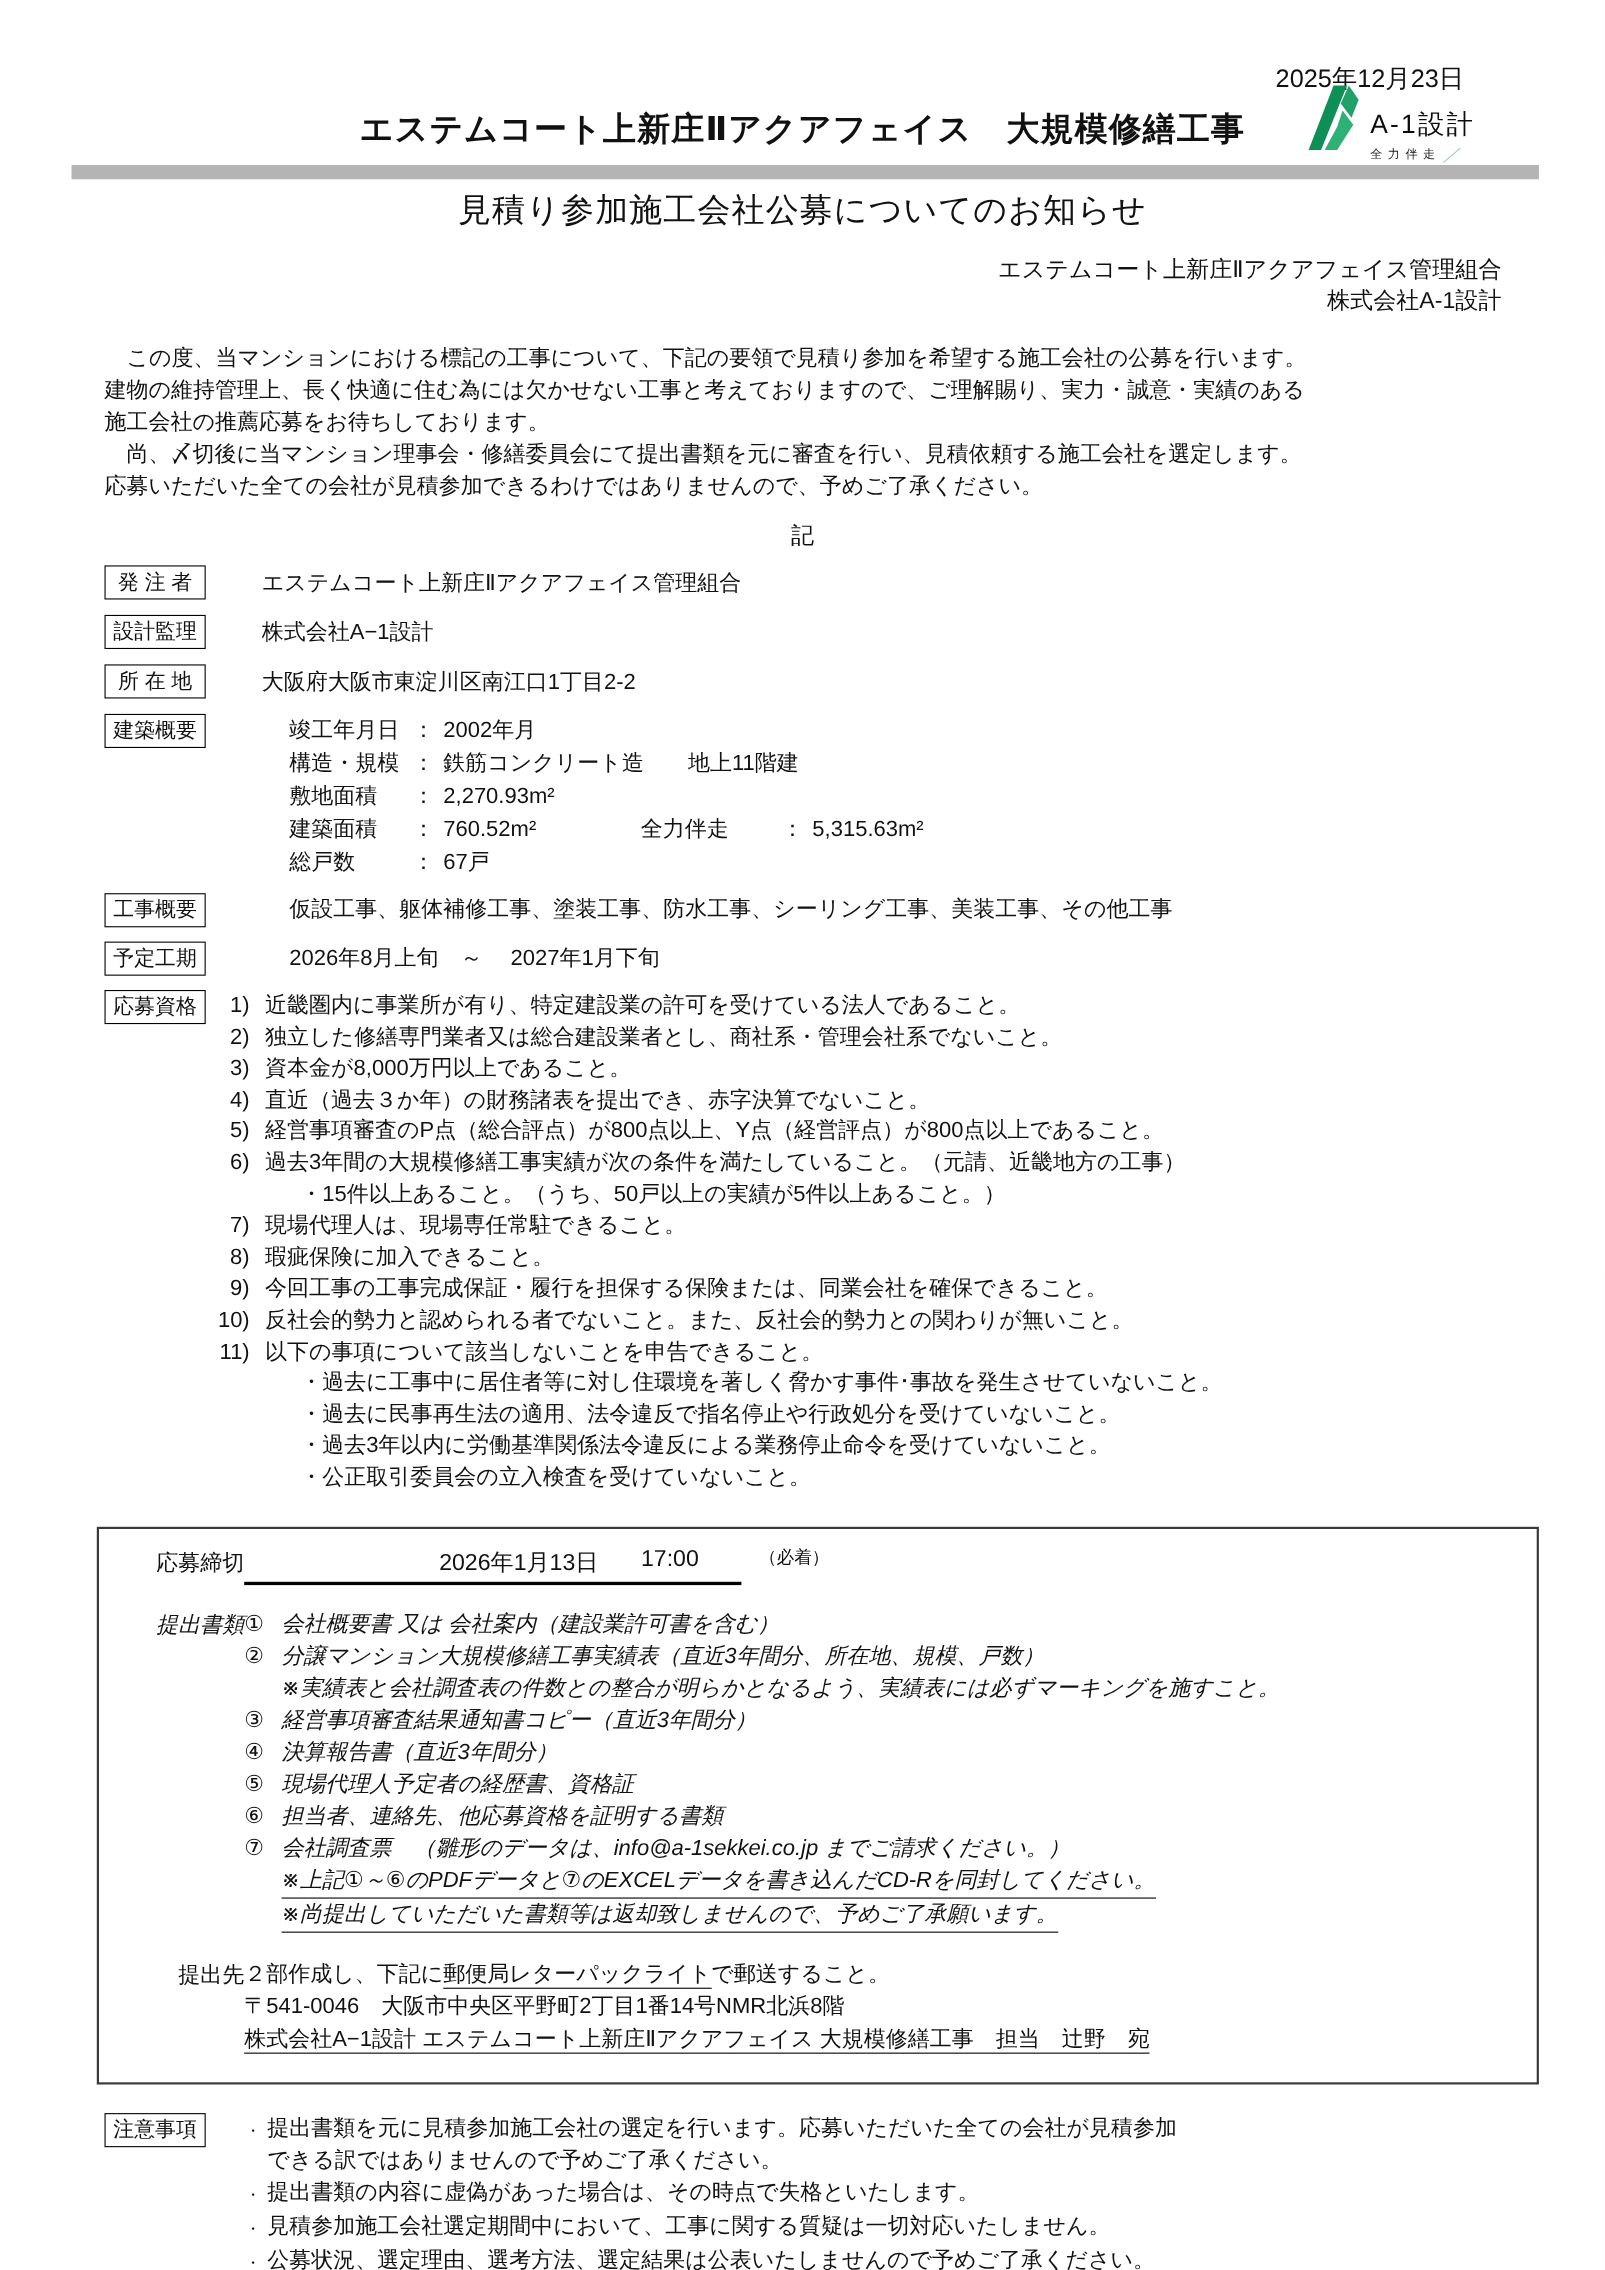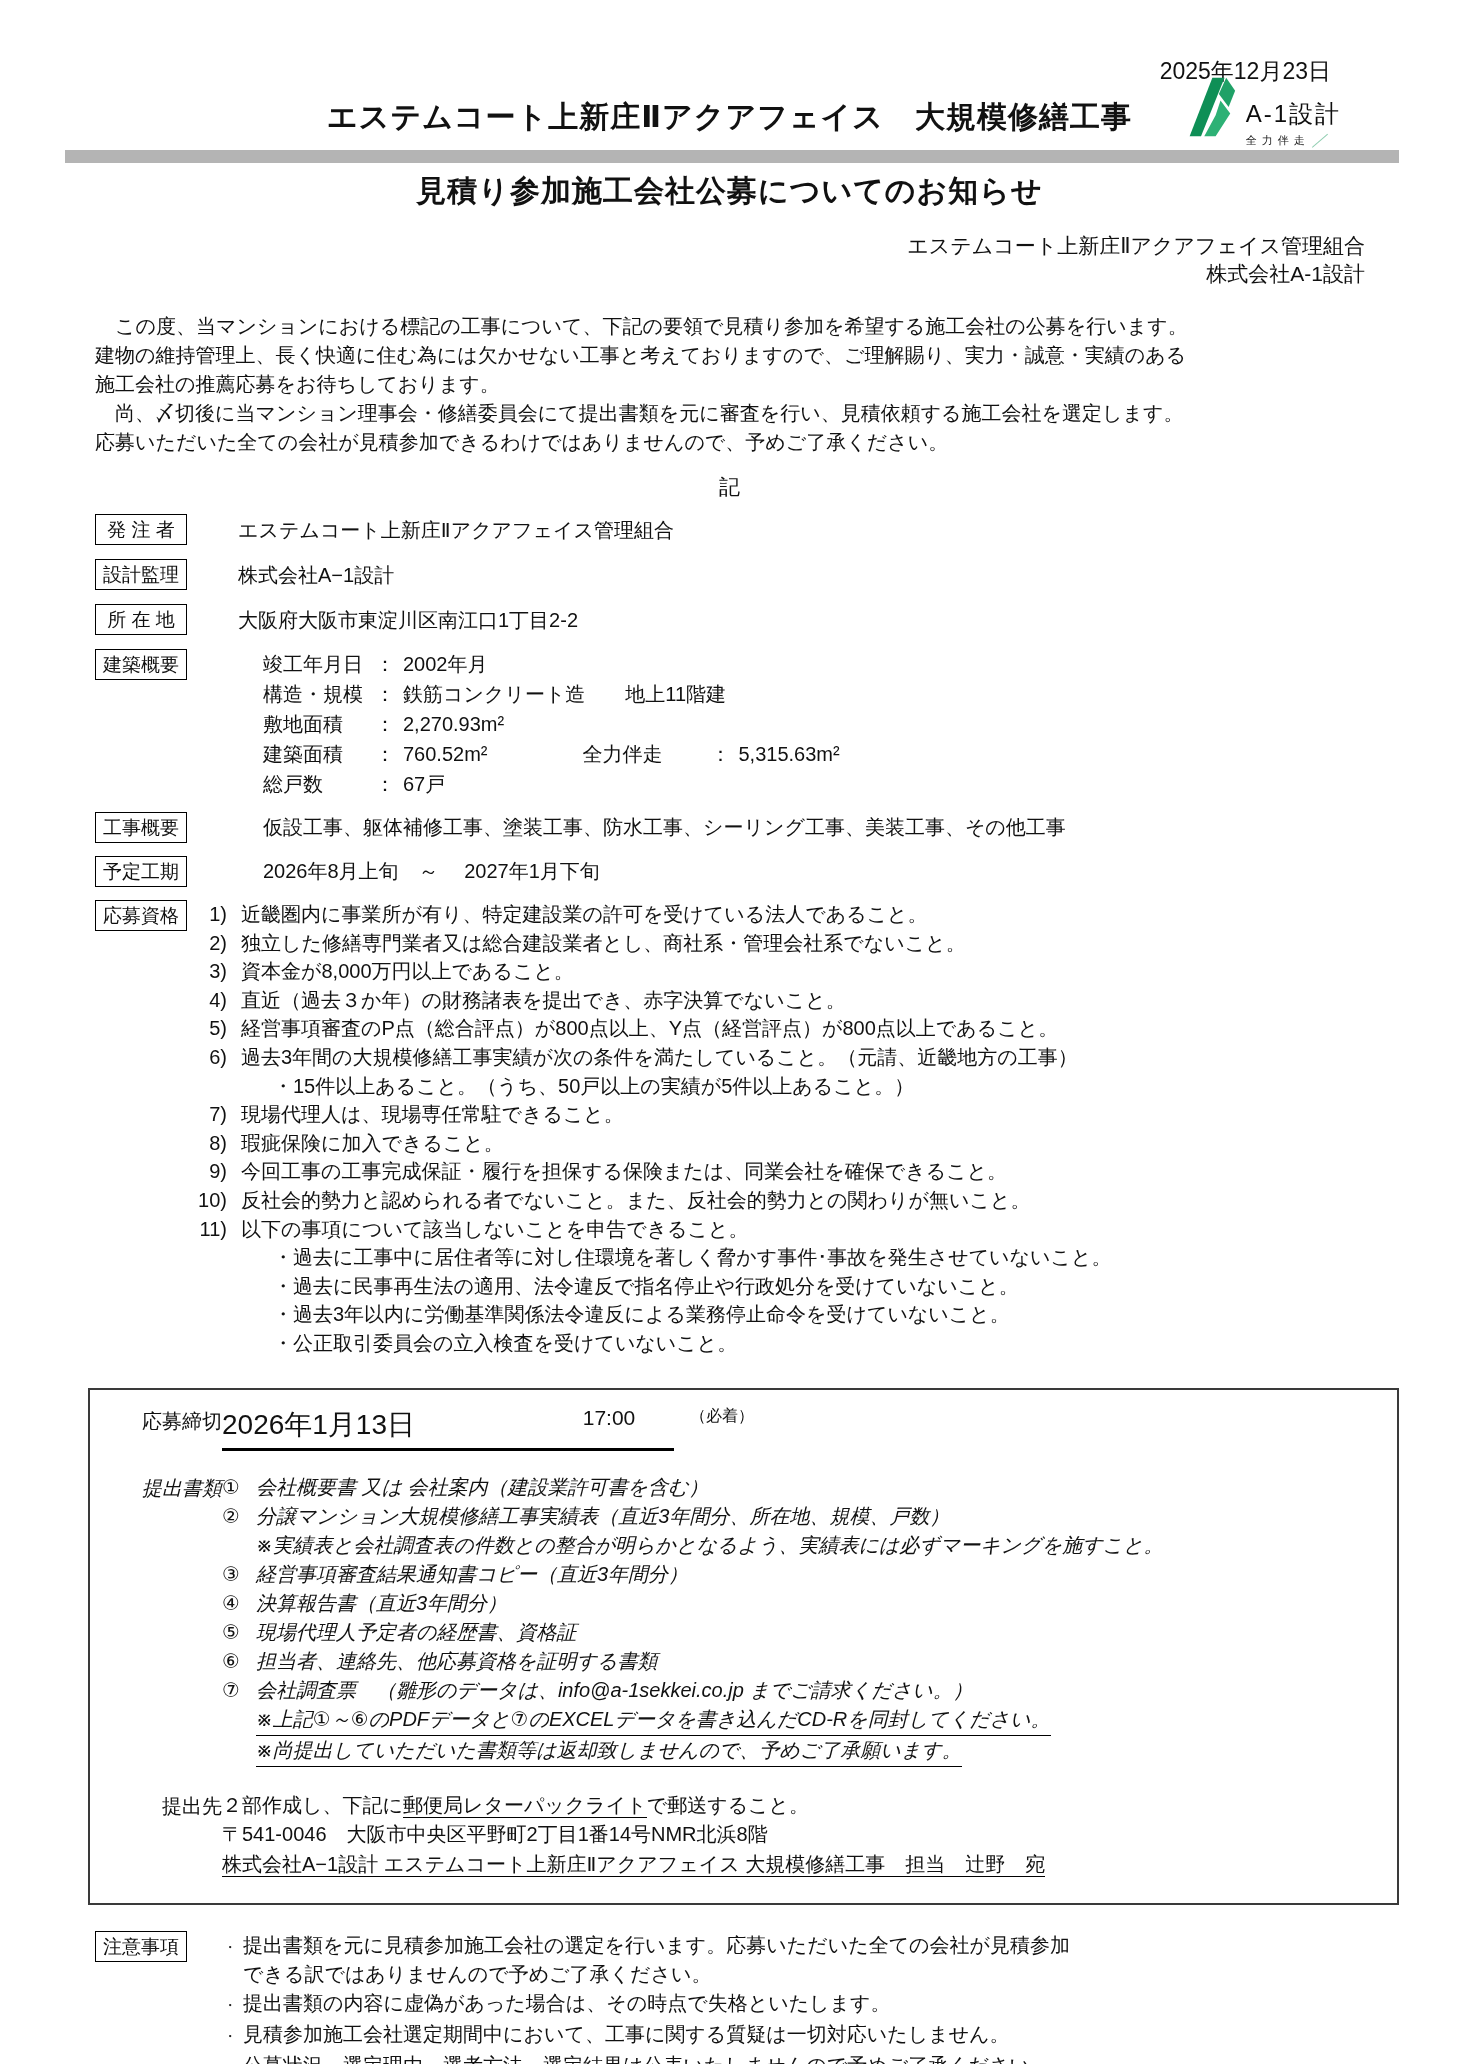--- a/index.html
+++ b/index.html
@@ -10,21 +10,21 @@
   }
   .date-row{padding:56px 128px 0 0;text-align:right;font-size:23px;}
   .title-row{margin-top:10px;text-align:center;font-size:30px;font-weight:bold;letter-spacing:1px;}
   .logo{position:absolute;top:74px;right:118px;display:flex;align-items:flex-start;}
   .logo-mark{width:52px;height:66px;margin-right:6px;}
   .logo-text{display:flex;flex-direction:column;justify-content:flex-start;padding-top:28px;}
   .logo-name{font-size:24px;font-weight:normal;letter-spacing:2px;color:#0d0d0d;line-height:24px;}
   .logo-tag{font-size:11px;letter-spacing:5px;color:#222;margin-top:4px;display:flex;align-items:center;}
   .logo-slash{color:#8fcdb0;font-size:16px;margin-left:2px;font-style:italic;}
   .divider{height:13px;background:#b4b4b4;margin:12px 60px 0 65px;}
-  .subtitle-row{text-align:center;font-size:30px;font-weight:bold;margin-top:8px;letter-spacing:1px;}
+  .subtitle-row{text-align:center;font-size:30px;font-weight:normal;margin-top:8px;letter-spacing:1px;}
   .senders{text-align:right;padding-right:94px;font-size:21px;line-height:28px;margin-top:20px;}
   .intro{margin:24px 90px 0 95px;font-size:20px;line-height:29px;white-space:pre-line;}
   .ki{text-align:center;font-size:21px;margin-top:16px;}
 
   .content{padding:0 62px 0 95px;}
   .tag{
     display:inline-block;box-sizing:border-box;border:1.5px solid #000;
     width:92px;padding:3px 0 2px;text-align:center;font-size:19px;line-height:24px;
     background:#fff;flex:none;
   }
@@ -49,21 +49,21 @@
   .q-row.sub .q-txt{padding-left:32px;}
 
   .app-box{
     box-sizing:border-box;border:2px solid #3a3a3a;margin:30px 60px 0 88px;
     padding:16px 14px 24px 12px;font-size:20px;
   }
   .bx-row{display:flex;align-items:flex-start;}
   .bx-label{width:118px;flex:none;padding-left:2px;font-size:20px;line-height:30px;text-align:right;}
   .deadline-wrap{display:flex;align-items:flex-start;}
   .deadline-line{display:flex;border-bottom:3.5px solid #000;width:452px;padding-bottom:4px;}
-  .deadline-date{flex:1;text-align:left;font-size:28px;}
+  .deadline-date{flex:1;text-align:right;font-size:21px;}
   .deadline-time{width:130px;text-align:center;font-size:21px;}
   .deadline-note{margin-left:16px;font-size:16px;}
   .docs{margin-top:22px;font-style:italic;}
   .d-list{flex:1;}
   .d-row{display:flex;line-height:29px;font-size:20px;}
   .d-num{width:34px;flex:none;}
   .d-txt{white-space:pre-wrap;}
   .d-row.underline .d-txt{border-bottom:1.5px solid #000;padding-bottom:1px;}
   .dest{margin-top:24px;}
   .dest-lines{flex:1;font-size:20px;line-height:29.5px;}

